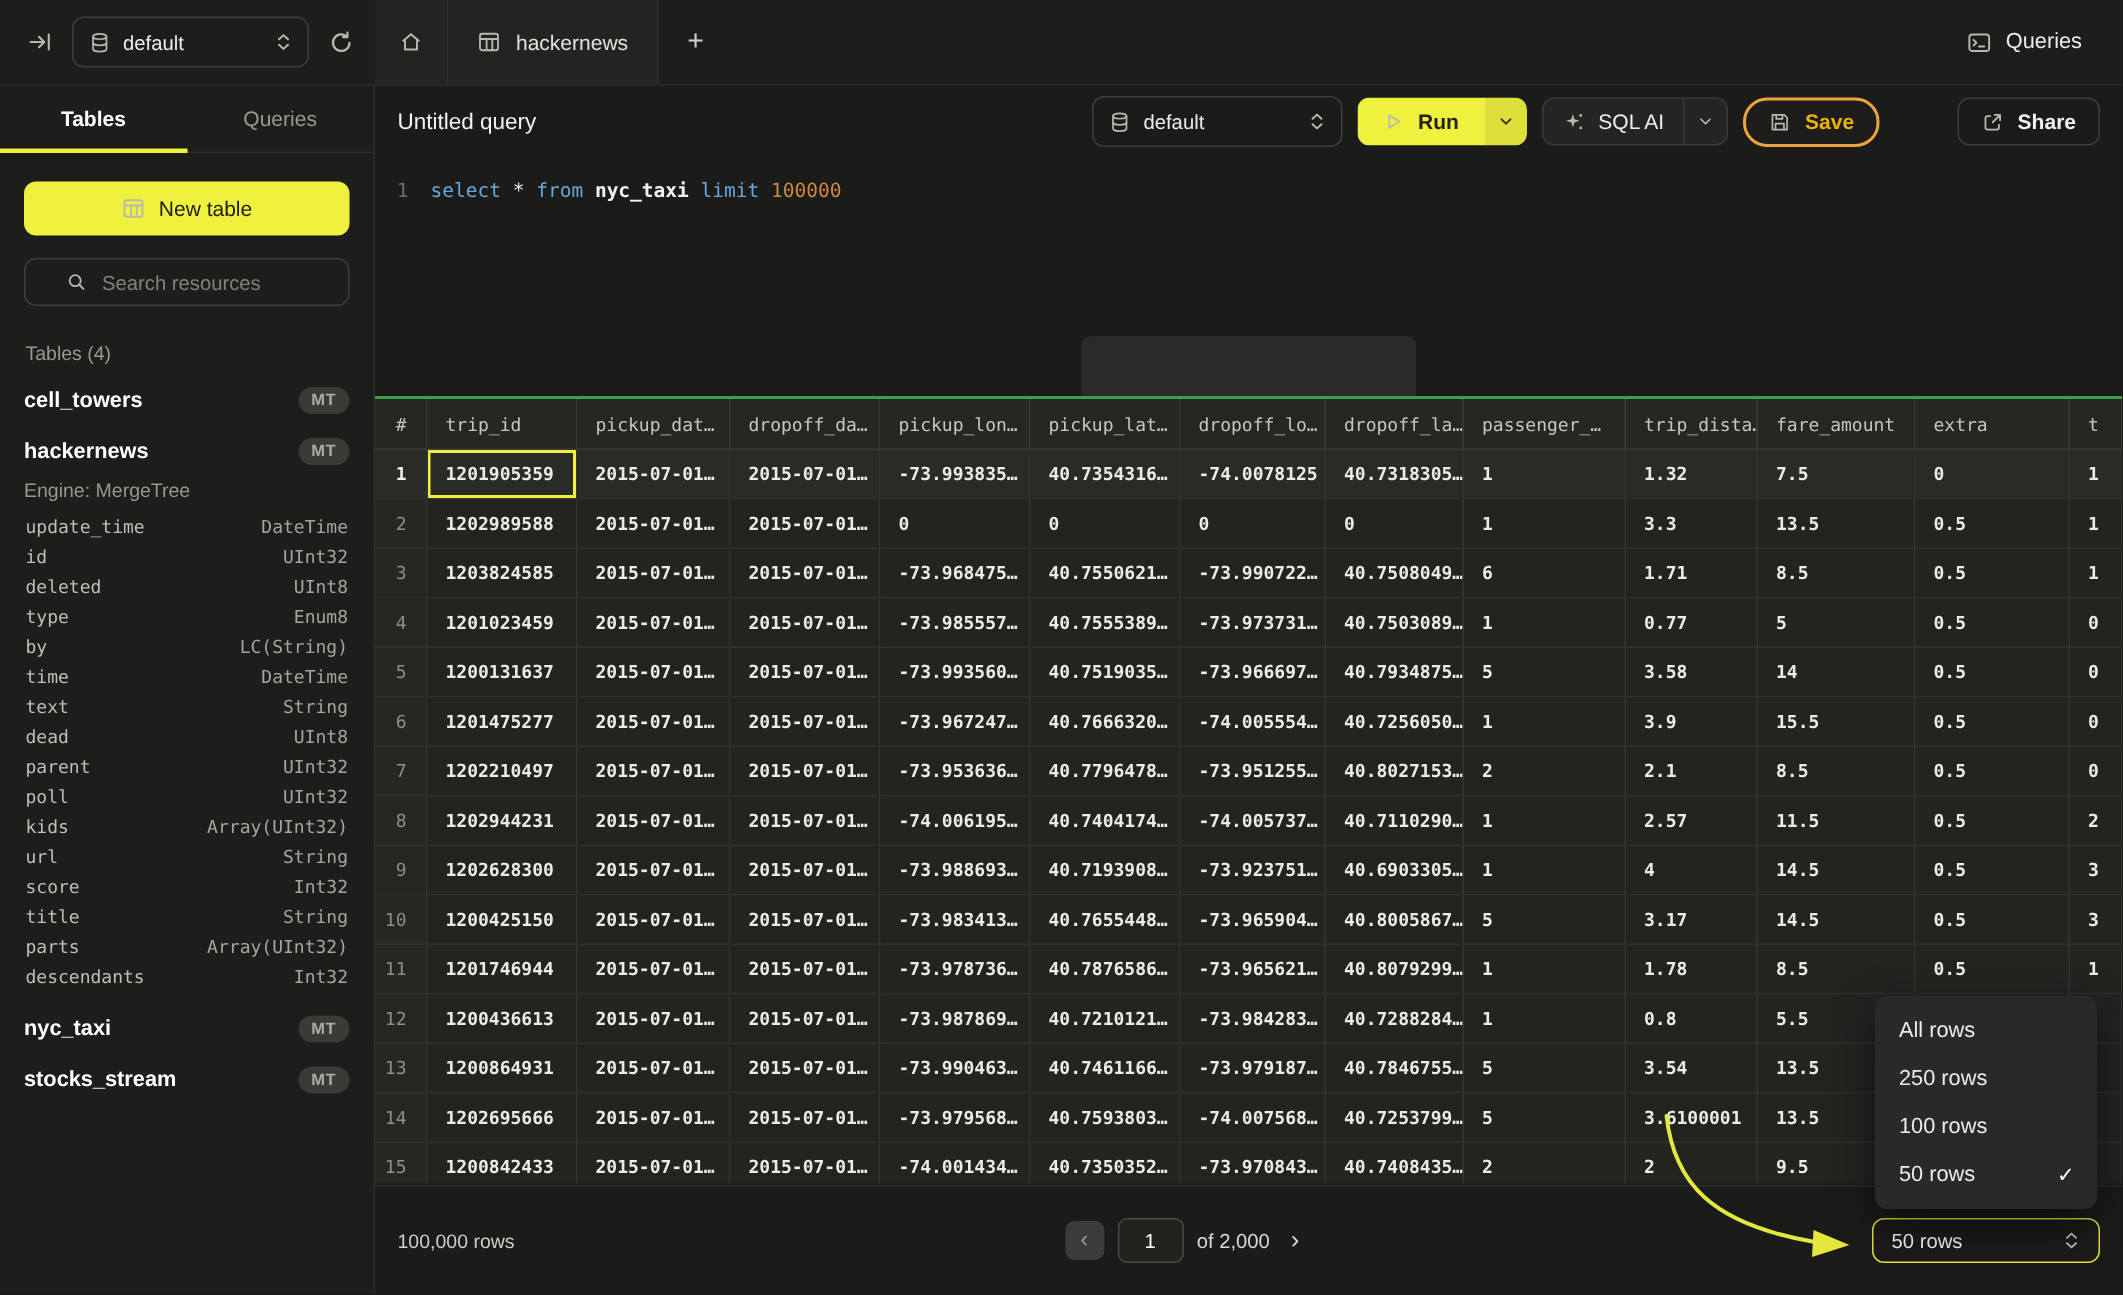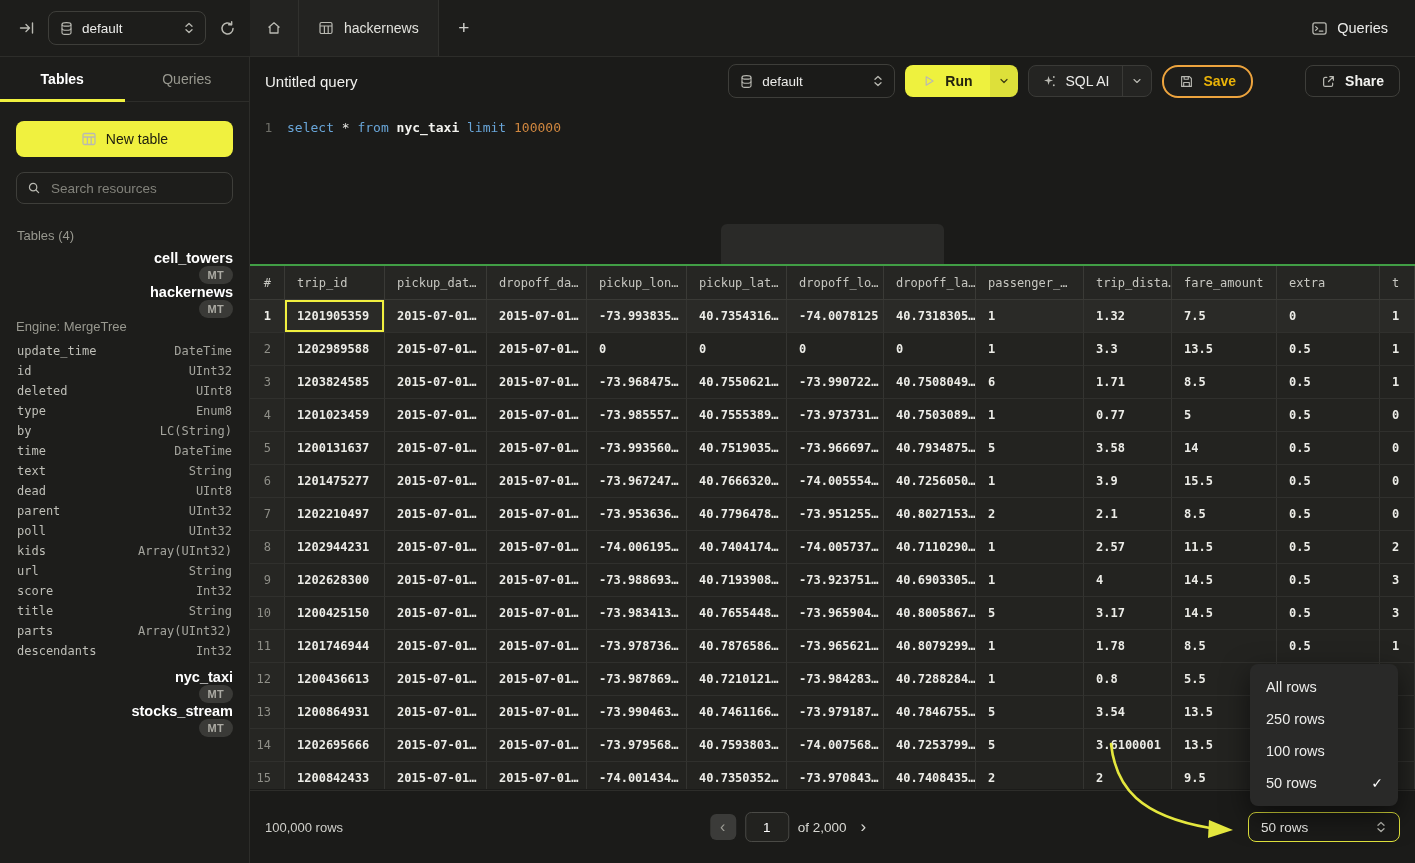--- a/index.html
+++ b/index.html
@@ -24,25 +24,25 @@
   
   .body { display:flex; height:806px; }
 
   
   .sidebar { width:250px; flex:0 0 250px; border-right:1px solid #2d2d2a; background:#1d1d1b; overflow:hidden; }
   .side-tabs { display:flex; height:45px; position:relative; border-bottom:1px solid #2d2d2a; }
   .side-tab { flex:1; display:flex; align-items:center; justify-content:center; font-size:14px; color:#98988f; cursor:pointer; }
   .side-tab.active { color:#ffffff; font-weight:700; }
   .side-underline { position:absolute; bottom:-1px; left:0; width:125px; height:3px; background:#f0f13f; }
   .new-table-btn { margin:19px 16px 0; height:36px; background:#f0f13f; color:#20200f; border-radius:8px; display:flex; align-items:center; justify-content:center; gap:9px; font-size:14px; }
-  .search-box { margin:15px 16px 0; height:32px; border:1px solid #3e3e3a; border-radius:8px; display:flex; align-items:center; gap:8px; padding:0 10px; color:#8a8a83; }
+  .search-box { margin:15px 16px 0; height:32px; border:1px solid #3e3e3a; border-radius:8px; display:flex; align-items:center; gap:8px; padding:0 27px; color:#8a8a83; }
   .search-box input, .results-search input { background:transparent; border:none; outline:none; color:#c9c9c3; font-size:13.5px; width:100%; font-family:inherit; }
   .search-box input::placeholder, .results-search input::placeholder { color:#82827b; }
   .section-label { margin:24px 17px 0; color:#98988f; font-size:13px; }
-  .table-item { margin:0 16px; height:34px; display:flex; align-items:flex-end; justify-content:space-between; color:#fff; font-size:14.5px; font-weight:600; cursor:pointer;flex-direction:column; }
+  .table-item { margin:0 16px; height:34px; display:flex; align-items:center; justify-content:space-between; color:#fff; font-size:14.5px; font-weight:600; cursor:pointer; }
   .ti-first { margin-top:7px; }
   .badge { background:#3a3a37; color:#abaaa3; font-size:11px; font-weight:700; border-radius:10px; padding:3px 9px; letter-spacing:.3px; }
   .engine { margin:1px 16px 7px; color:#98988f; font-size:13px; }
   .schema { margin:4px 17px 8px; font-family:"DejaVu Sans Mono", monospace; font-size:12px; }
   .schema-row { display:flex; justify-content:space-between; line-height:20px; }
   .schema-name { color:#bfbfb8; }
   .schema-type { color:#a5a59e; }
 
   
   .main { flex:1; position:relative; display:flex; flex-direction:column; }

